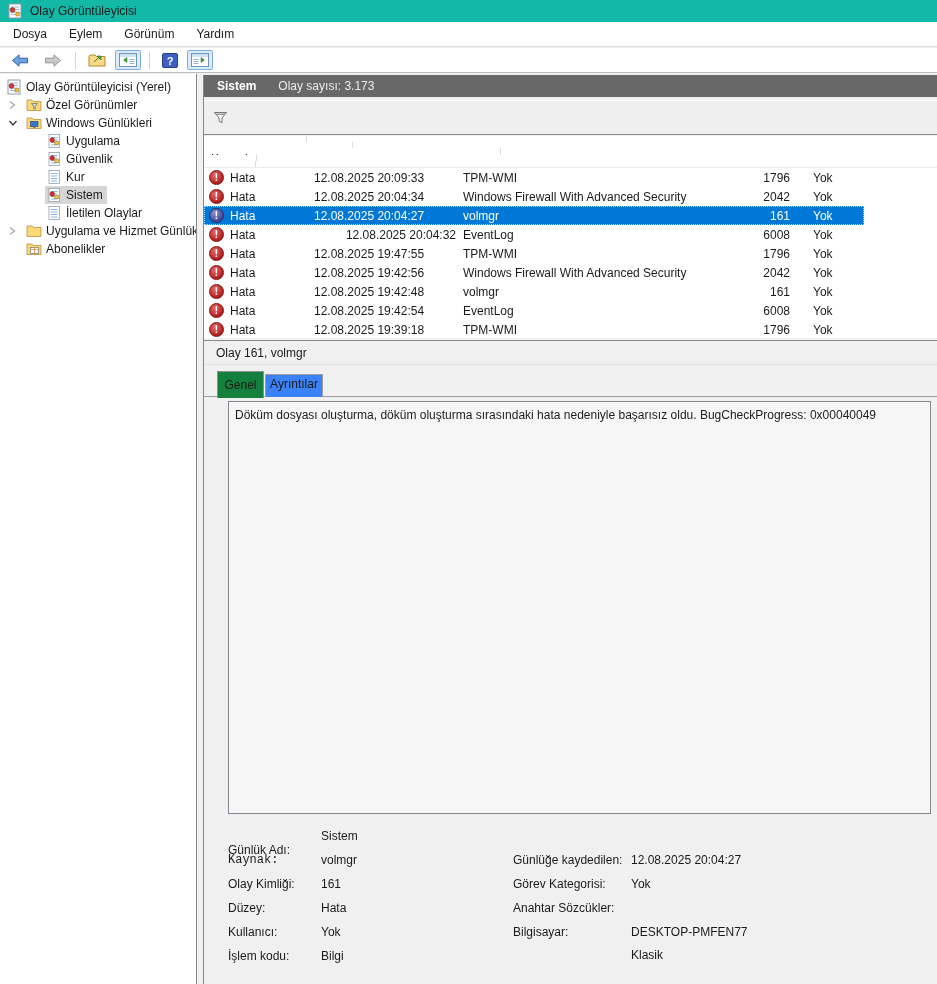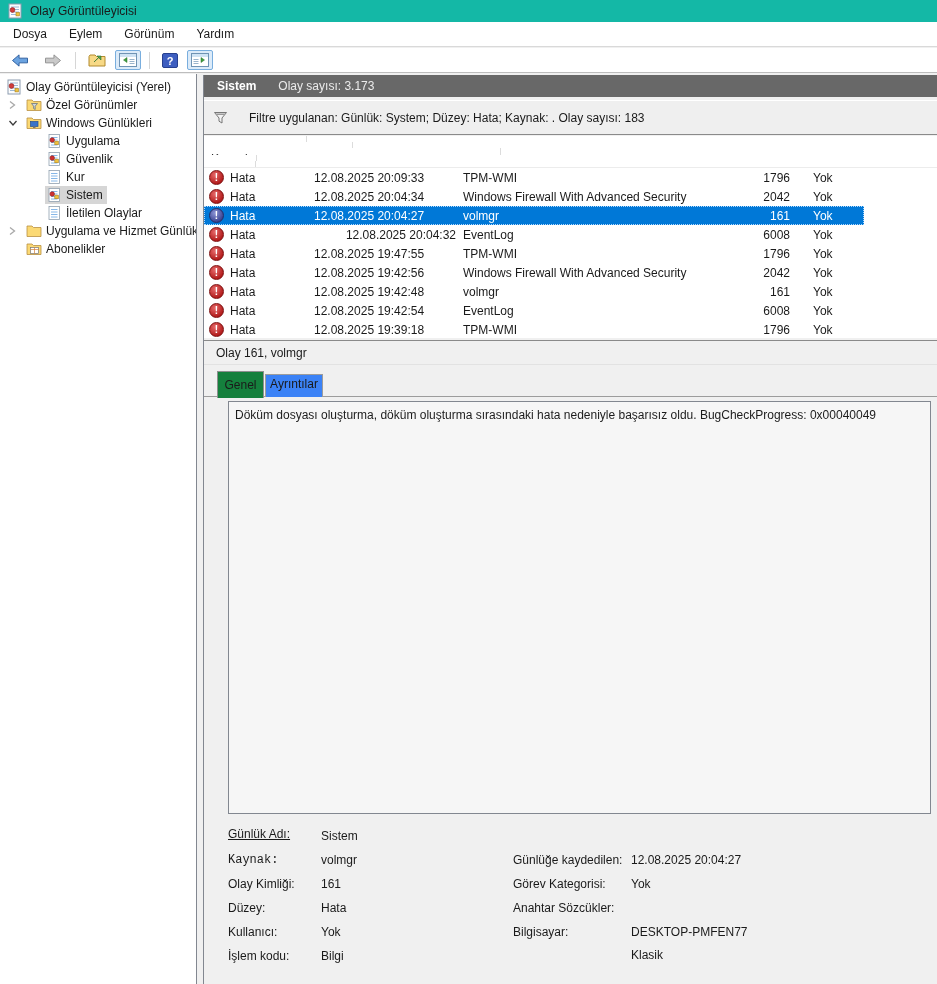--- a/index.html
+++ b/index.html
@@ -304,21 +304,20 @@
       <span class="lh-title">Sistem</span>
       <span class="lh-count">Olay sayısı: 3.173</span>
     </div>
     <div class="filter-bar">
       <span class="tb-ico" id="funnel">
           <svg width="15" height="14" viewBox="0 0 15 14">
             <path d="M1.5 1.5h12L9 7v5l-3-1.8V7z" fill="#f2f2f2" stroke="#777"></path>
             <path d="M2.5 2.5h10l-1.2 1.4H3.7z" fill="#999"></path>
           </svg>
         </span>
-      <span>Filtre uygulanan: Günlük: System; Düzey: Hata; Kaynak: . Olay sayısı: 183</span>
     </div>
     <div class="listview">
       <div class="lv-header" id="lvheader">
           <div class="lv-hcell" style="width: 103px;">Düzey</div>
           <div class="lv-hcell" style="width: 149px;">Tarih ve Saat</div>
           <div class="lv-hcell" style="width: 297px;">Kaynak</div>
           <div class="lv-hcell" style="width: 53px;">Olay Ki...</div>
           <div class="lv-hcell" style="width: 52px;">Görev ...</div>
         </div>
       <div class="lv-rows" id="lvrows">
@@ -423,21 +422,21 @@
       <div class="detail-title">Olay 161, volmgr</div>
       <div class="tabstrip" id="tabstrip">
           <div class="tab-line"></div>
           <div class="tab active" style="left: 13px; width: 47px;">Genel</div>
           <div class="tab inactive" style="left: 61px; width: 58px;">Ayrıntılar</div>
         </div>
       <div class="desc-box">
         <span>Döküm dosyası oluşturma, döküm oluşturma sırasındaki hata nedeniyle başarısız oldu. BugCheckProgress: 0x00040049</span>
       </div>
       <div class="fields" id="fields">
-          <span class="fld" style="left: 24px; top: 1px; text-decoration: underline;">Günlük Adı:</span>
+          <span class="fld" style="left: 24px; top: 17px;">Günlük Adı:</span>
           <span class="fld" style="left: 117px; top: 3px;">Sistem</span>
           <span class="fld" style="left: 24px; top: 27px; font-family: Liberation Mono, monospace;">Kaynak:</span>
           <span class="fld" style="left: 117px; top: 27px;">volmgr</span>
           <span class="fld" style="left: 24px; top: 51px;">Olay Kimliği:</span>
           <span class="fld" style="left: 117px; top: 51px;">161</span>
           <span class="fld" style="left: 24px; top: 75px;">Düzey:</span>
           <span class="fld" style="left: 117px; top: 75px;">Hata</span>
           <span class="fld" style="left: 24px; top: 99px;">Kullanıcı:</span>
           <span class="fld" style="left: 117px; top: 99px;">Yok</span>
           <span class="fld" style="left: 24px; top: 123px;">İşlem kodu:</span>

